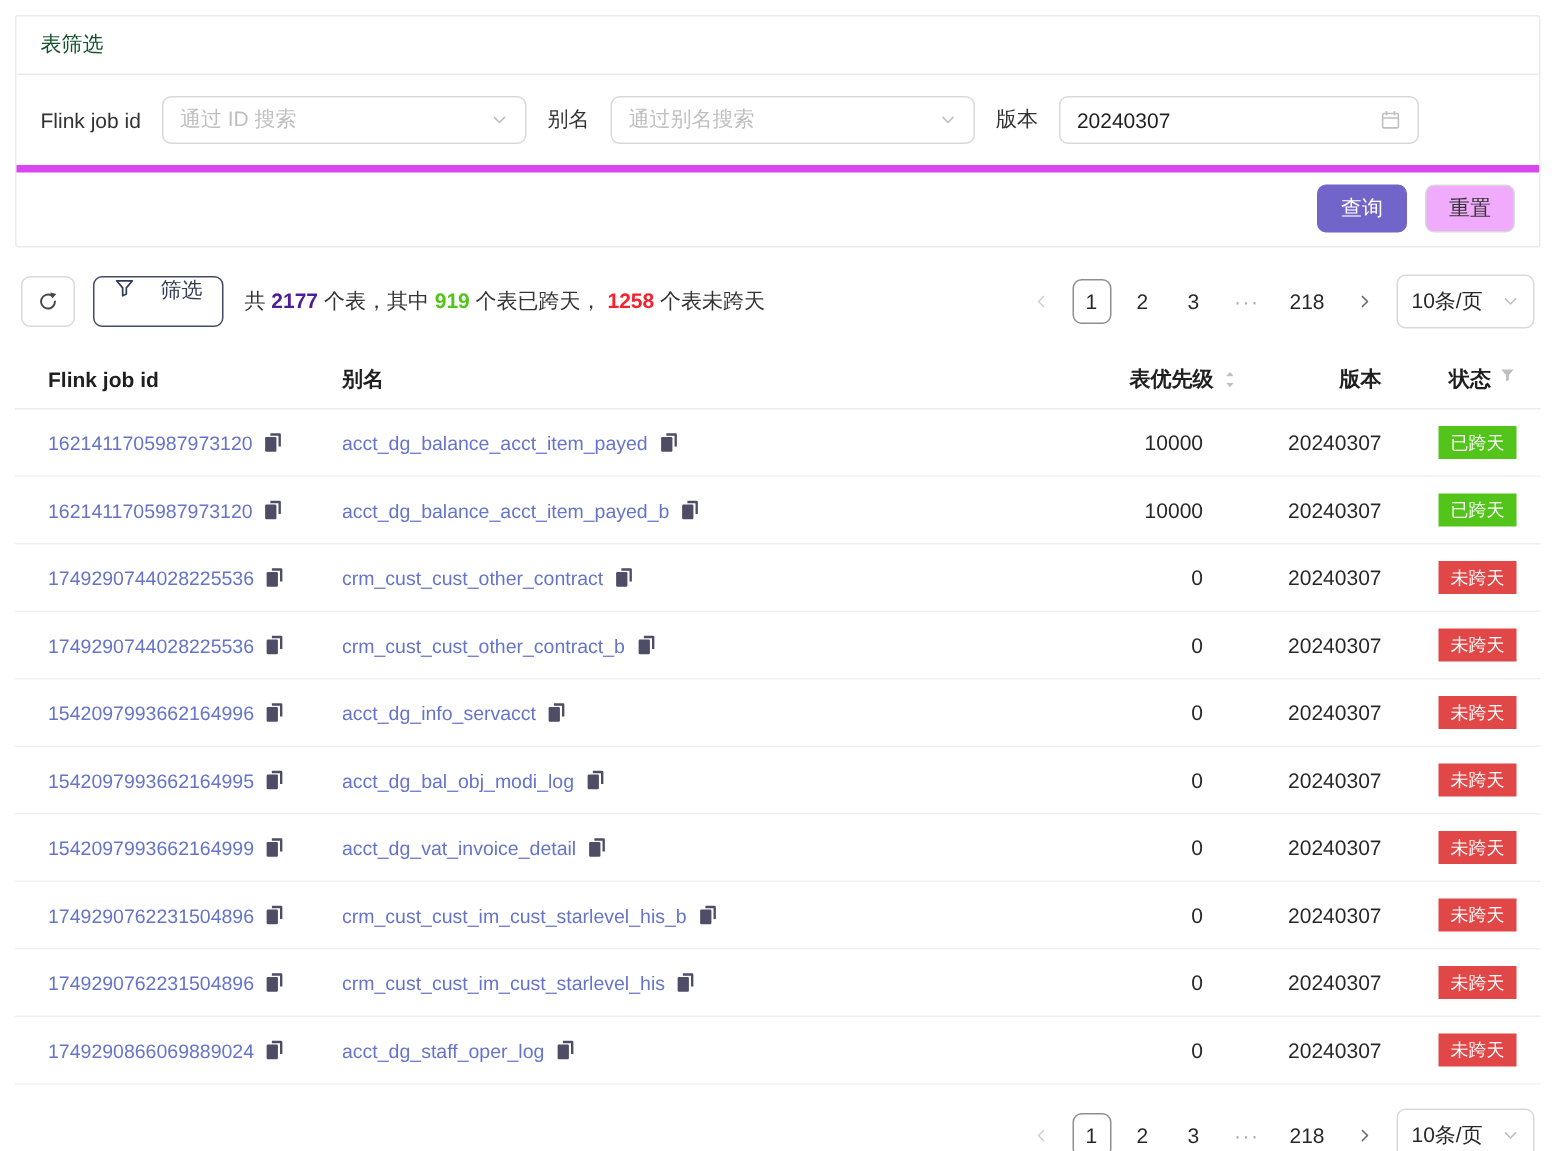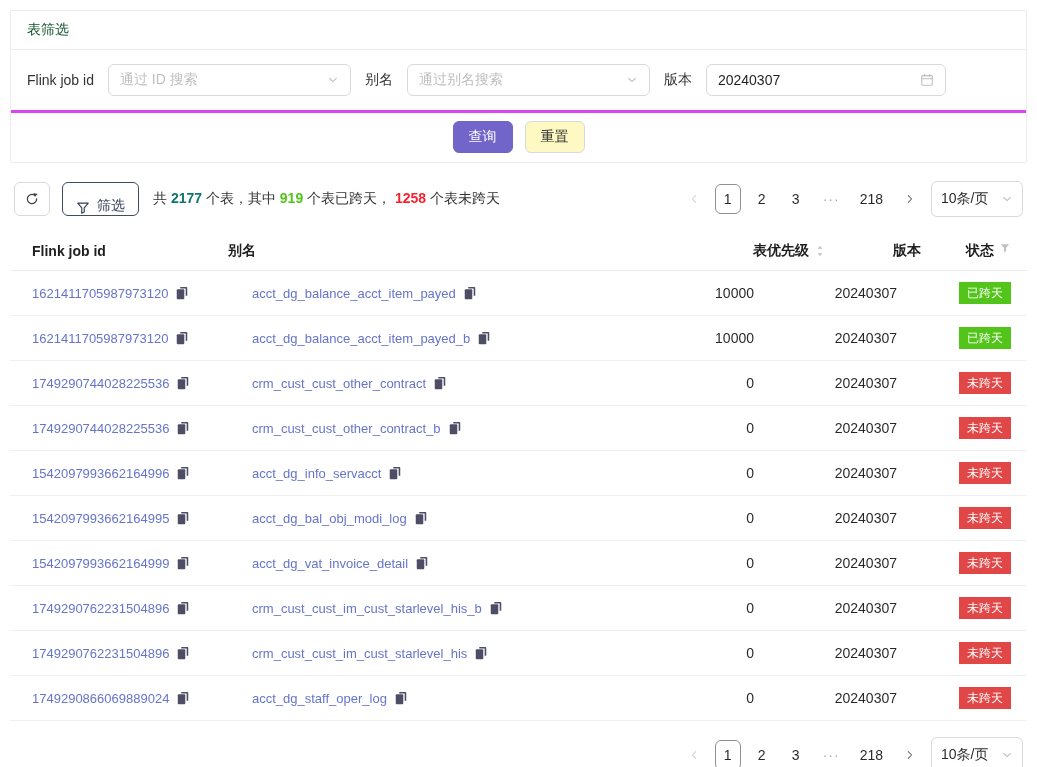--- a/index.html
+++ b/index.html
@@ -18,34 +18,34 @@
   .f-label { color: #333; white-space: nowrap; }
   .select, .datepicker {
     display: flex; align-items: center; justify-content: space-between;
     height: 32px; border: 1px solid #d9d9d9; border-radius: 6px;
     padding: 0 11px; background: #fff; cursor: pointer;
   }
   .select { width: 243px; }
   .datepicker { width: 240px; }
   .placeholder { color: #bfbfbf; }
   .dp-value { color: rgba(0,0,0,.88); }
-  .card-actions { display: flex; justify-content: center; gap: 12px; padding: 8px 16px 9px; border-top: 3px solid #d946ef; }
-  .btn { height: 32px; padding: 0 15px; border-radius: 6px; font-size: 14px; cursor: pointer; border: 1px solid #d9d9d9; background: #fef9c3; color: #333;
+  .card-actions { display: flex; justify-content: flex-end; gap: 12px; padding: 8px 16px 9px; border-top: 5px solid #d946ef; }
+  .btn { height: 32px; padding: 0 15px; border-radius: 6px; font-size: 14px; cursor: pointer; border: 1px solid #d9d9d9; background: #f0abfc; color: #333;
          display: inline-flex; align-items: center; justify-content: center; font-family: inherit; }
   .btn-primary { background: #7265c9; border-color: #7265c9; color: #fff; }
 
   
   .toolbar { display: flex; align-items: center; margin: 18px 4px 14px; gap: 12px; }
   .icon-btn { width: 36px; height: 34px; border: 1px solid #d9d9d9; border-radius: 6px; background: #fff;
               display: inline-flex; align-items: center; justify-content: center; cursor: pointer; color: #454545; }
   .filter-btn { height: 34px; padding: 0 13px; border: 1px solid #3f4c63; border-radius: 6px; background: #fff;
-                display: inline-flex; align-items: flex-end; gap: 7px; color: #323d52; cursor: pointer; font-size: 14px; font-family: inherit; }
+                display: inline-flex; align-items: flex-start; gap: 17px; color: #323d52; cursor: pointer; font-size: 14px; font-family: inherit; }
   .summary { color: #333; margin-left: 2px; white-space: nowrap; }
   .num { font-weight: 700; }
-  .num-total { color: #0f766e; }
+  .num-total { color: #4c1d95; }
   .num-crossed { color: #52c41a; }
   .num-uncrossed { color: #f5222d; }
   .toolbar .spacer { flex: 1 1 auto; }
 
   
   .pagination { display: flex; align-items: center; gap: 8px; }
   .page-item { min-width: 26px; height: 30px; padding: 0 5px; border-radius: 6px;
                display: inline-flex; align-items: center; justify-content: center;
                color: rgba(0,0,0,.85); cursor: pointer; background: #fff; border: 1px solid transparent; }
   .page-item.active { border-color: #8f8f8f; }
@@ -53,21 +53,21 @@
   .page-arrow.disabled { color: #d0d0d0; cursor: default; }
   .page-ellipsis { color: rgba(0,0,0,.35); letter-spacing: 1px; }
   .size-select { width: 92px; height: 32px; border: 1px solid #d9d9d9; border-radius: 6px; background: #fff;
                  display: inline-flex; align-items: center; justify-content: space-between; padding: 17px 9px; cursor: pointer; }
   .bottom-pagination { display: flex; justify-content: flex-end; margin: 16px 4px 6px; }
 
   
   .table { margin: 0 0; }
   .thead, .trow { display: flex; align-items: center; padding: 0 16px 0 22px; border-bottom: 1px solid #f0f0f0; }
   .thead { height: 40px; font-weight: 700; color: #1f1f1f; border-bottom: 1px solid #ececec; }
-  .trow { height: 45px; gap: 24px; }
+  .trow { height: 45px; }
   .td-id { flex: 0 0 196px; display: flex; align-items: center; gap: 7px; }
   .td-alias { flex: 1 1 auto; display: flex; align-items: center; gap: 7px; }
   .td-priority { flex: 0 0 140px; display: flex; justify-content: flex-end; align-items: center; }
   .td-version { flex: 0 0 95px; text-align: right; display: block; }
   .td-status { flex: 0 0 90px; display: flex; justify-content: flex-end; }
   .trow .td-priority { padding-right: 24px; }
   .link { color: #6674c9; text-decoration: none; font-size: 13px; cursor: pointer; }
   .copy { color: #4d4d66; cursor: pointer; display: inline-flex; }
   .th-icon { color: #bfbfbf; margin-left: 5px; display: inline-flex; cursor: pointer; }
   .badge { display: inline-block; min-width: 48px; text-align: center; padding: 2px 8px; border-radius: 0;

